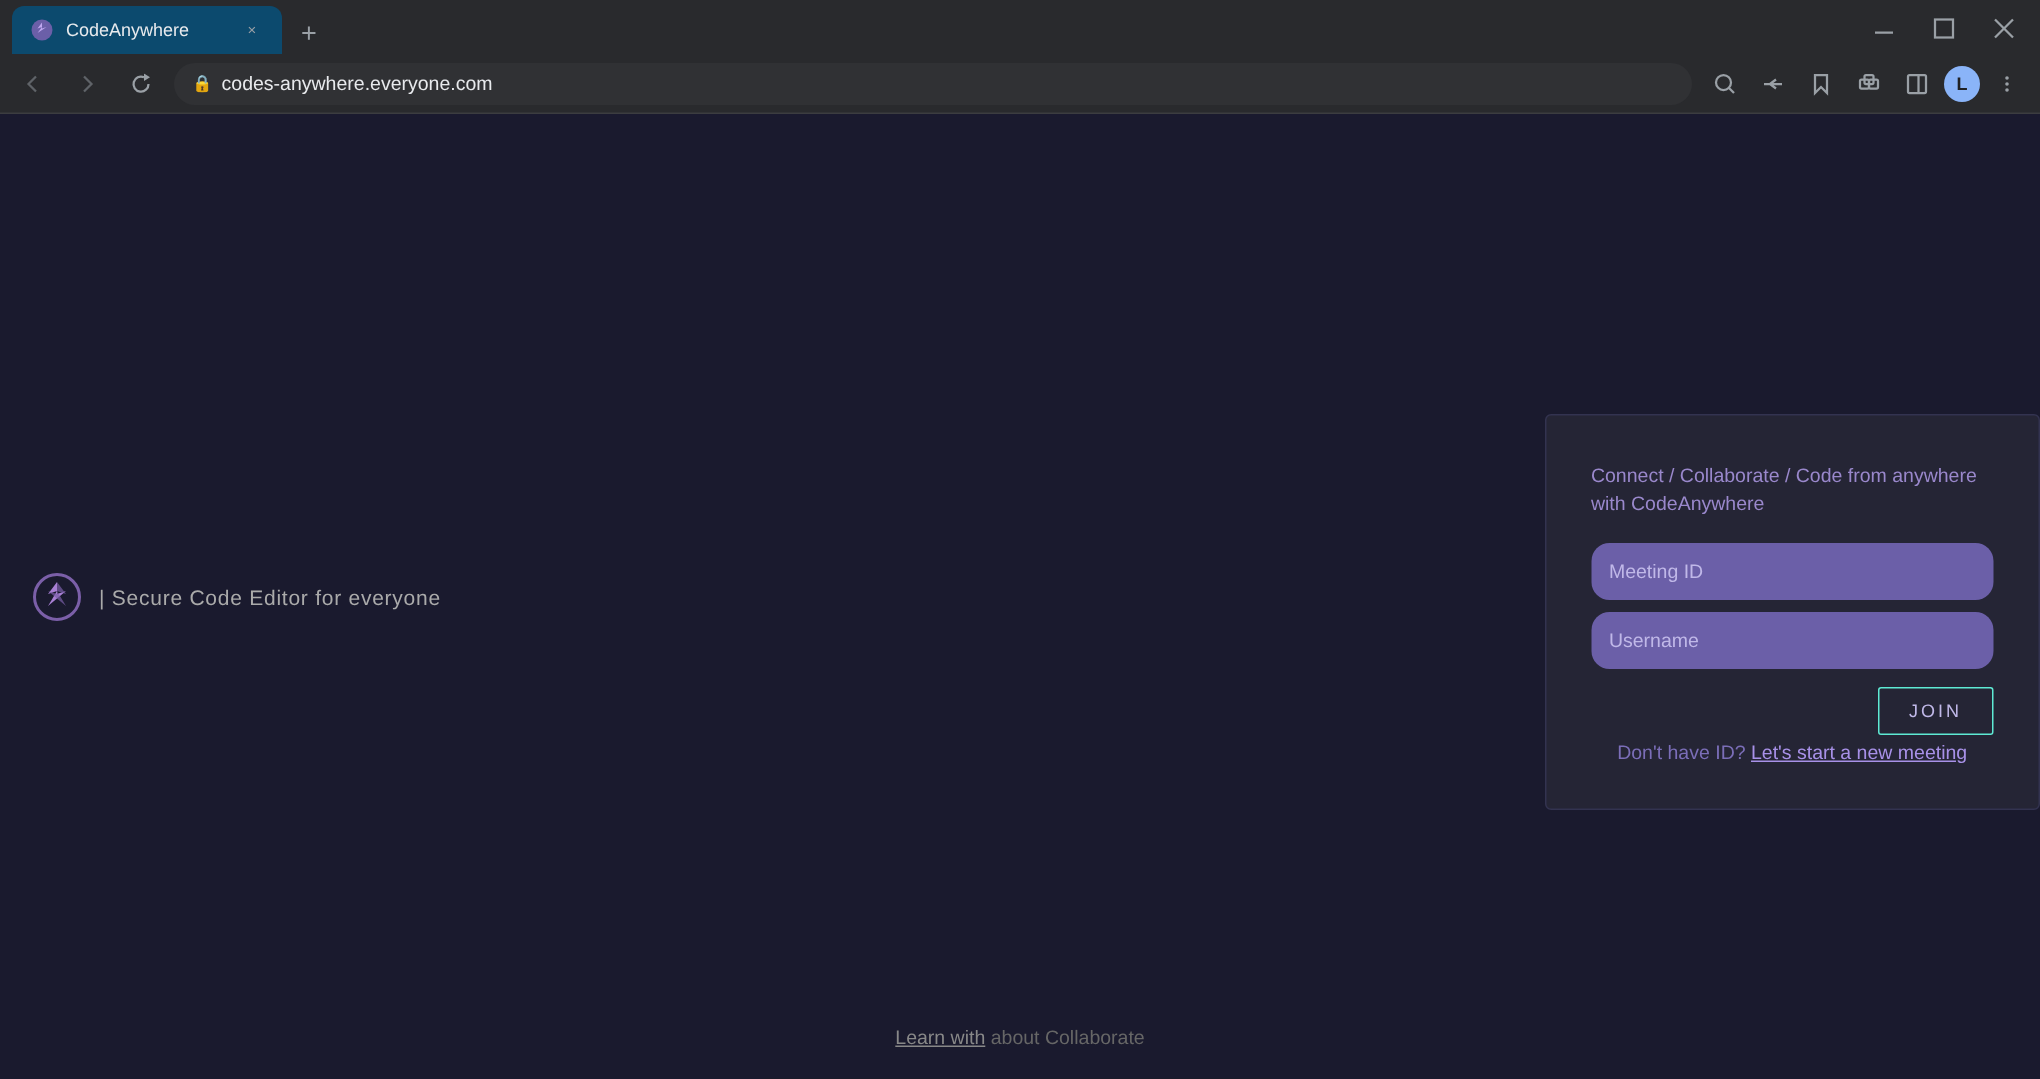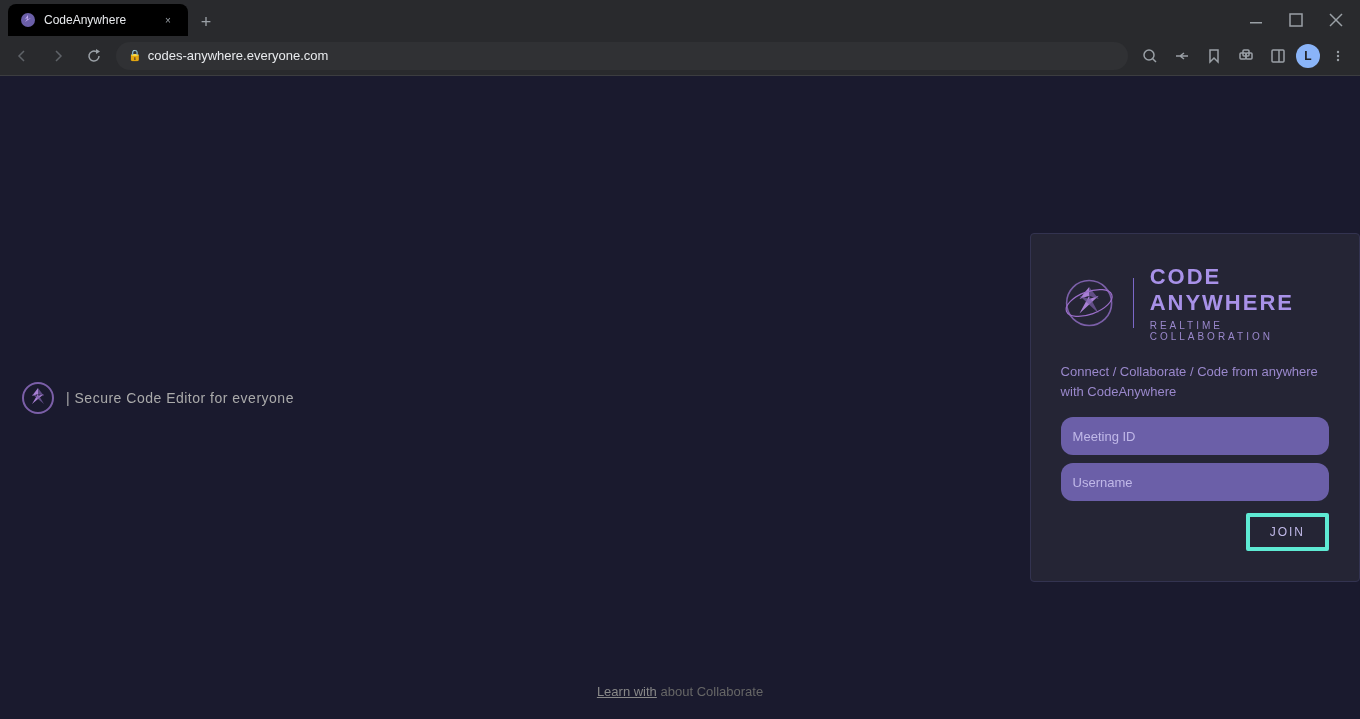--- a/index.html
+++ b/index.html
@@ -33,21 +33,21 @@
       border-radius: 8px 8px 0 0;
       padding: 0 12px;
       height: 32px;
       min-width: 180px;
       max-width: 240px;
       gap: 8px;
       position: relative;
     }
 
     .tab.active {
-      background: #000000;
+      background: #0c4a6e;
     }
 
     .tab-favicon {
       width: 16px;
       height: 16px;
       flex-shrink: 0;
     }
 
     .tab-title {
       font-size: 12px;
@@ -263,21 +263,21 @@
 
     .input-field::placeholder {
       color: #c0b8e8;
     }
 
     .join-btn {
       float: right;
       margin-top: 4px;
       padding: 8px 20px;
       background: transparent;
-      border: 4px solid #5eead4;
+      border: 1px solid #5eead4;
       color: #c0b8e8;
       font-size: 12px;
       letter-spacing: 2px;
       cursor: pointer;
       border-radius: 2px;
     }
 
     .no-id-text {
       clear: both;
       display: block;
@@ -429,50 +429,39 @@
       <ellipse cx="18" cy="18" rx="15" ry="15" fill="none" stroke="#7b5fa8" stroke-width="2"></ellipse>
       <polygon points="18,8 12,16 18,14 12,24 24,14 18,16" fill="#a87fd4"></polygon>
       <polygon points="18,8 24,16 18,14 24,24 12,14 18,16" fill="#7b5fa8" opacity="0.7"></polygon>
     </svg>
     <span class="header-tagline">| Secure Code Editor for everyone</span>
   </div>
 
   <div class="main-card">
     
     
-    <div class="card-header">
-      <svg class="card-logo-svg" viewBox="0 0 70 70">
-        <ellipse cx="35" cy="35" rx="28" ry="28" fill="none" stroke="#7b5fa8" stroke-width="2"></ellipse>
-        <polygon points="35,15 23,30 35,26 23,48 47,26 35,30" fill="#a87fd4"></polygon>
-        <polygon points="35,15 47,30 35,26 47,48 23,26 35,30" fill="#7b5fa8" opacity="0.7"></polygon>
-
-        <ellipse cx="35" cy="35" rx="30" ry="14" fill="none" stroke="#9a6dc8" stroke-width="1.5" transform="rotate(-20 35 35)"></ellipse>
-      </svg>
-
-      <div class="divider-vertical"></div>
-
-      <div class="card-title-block">
-        <span class="card-title">CODE ANYWHERE</span>
-        <span class="card-subtitle">REALTIME COLLABORATION</span>
-      </div>
-    </div>
 
     
     <p class="card-description">Connect / Collaborate / Code from anywhere with
 CodeAnywhere</p>
 
     
     <input type="text" class="input-field" placeholder="Meeting ID" style="">
     
     
     <input type="text" class="input-field" placeholder="Username" style="">
 
     
     <button class="join-btn">JOIN</button>
 
     
+    <span class="no-id-text">
+      <span>Don't have ID?</span>
+      <span> </span>
+      <span class="no-id-link">Let's start a new meeting</span>
+    </span>
   </div>
 
   <div class="footer">
     <span class="footer-link">Learn with</span>
     <span> about Collaborate</span>
   </div>
 </div>
 
 </body></html>

